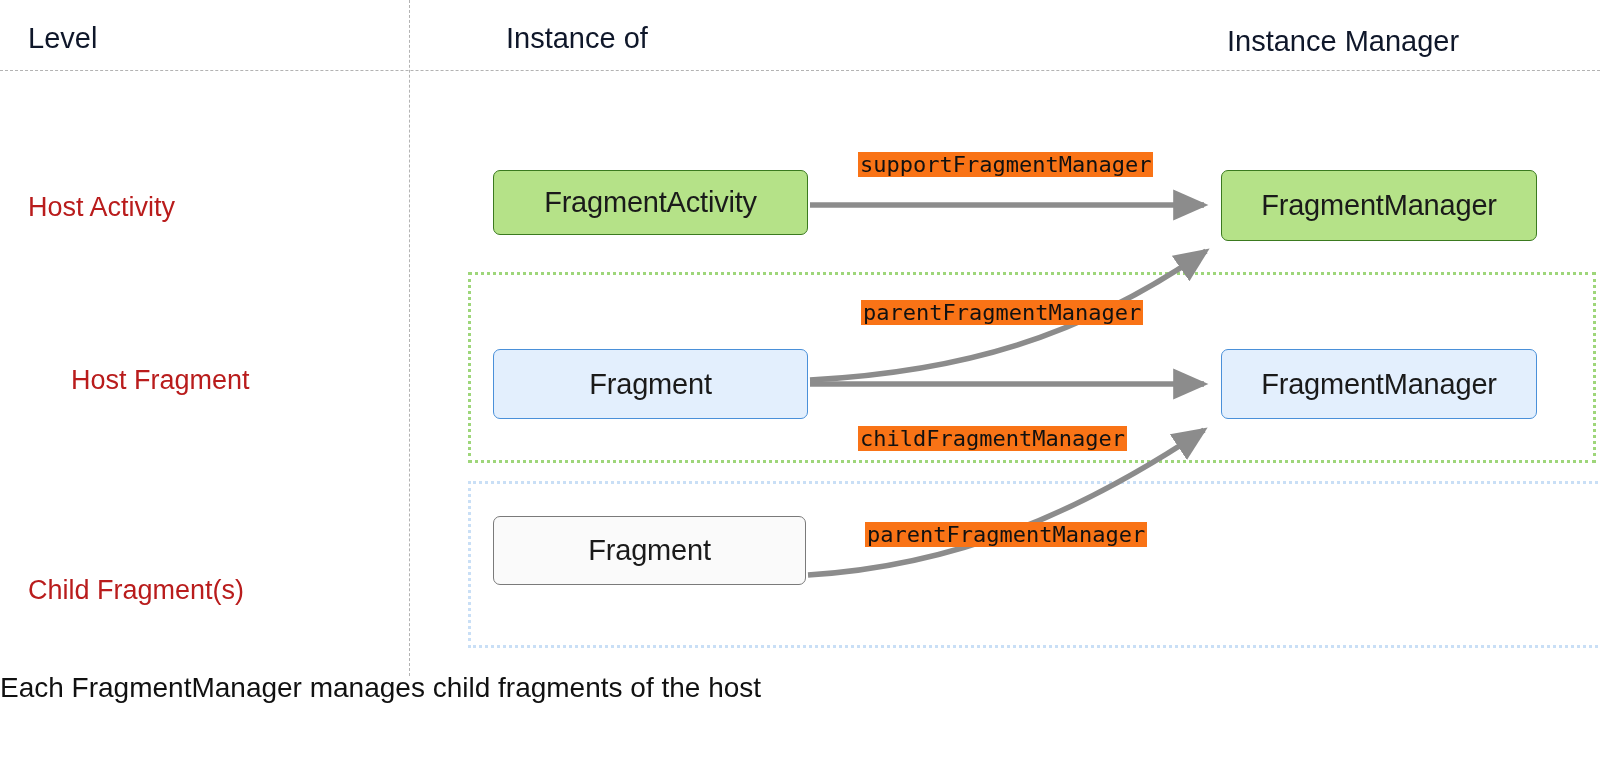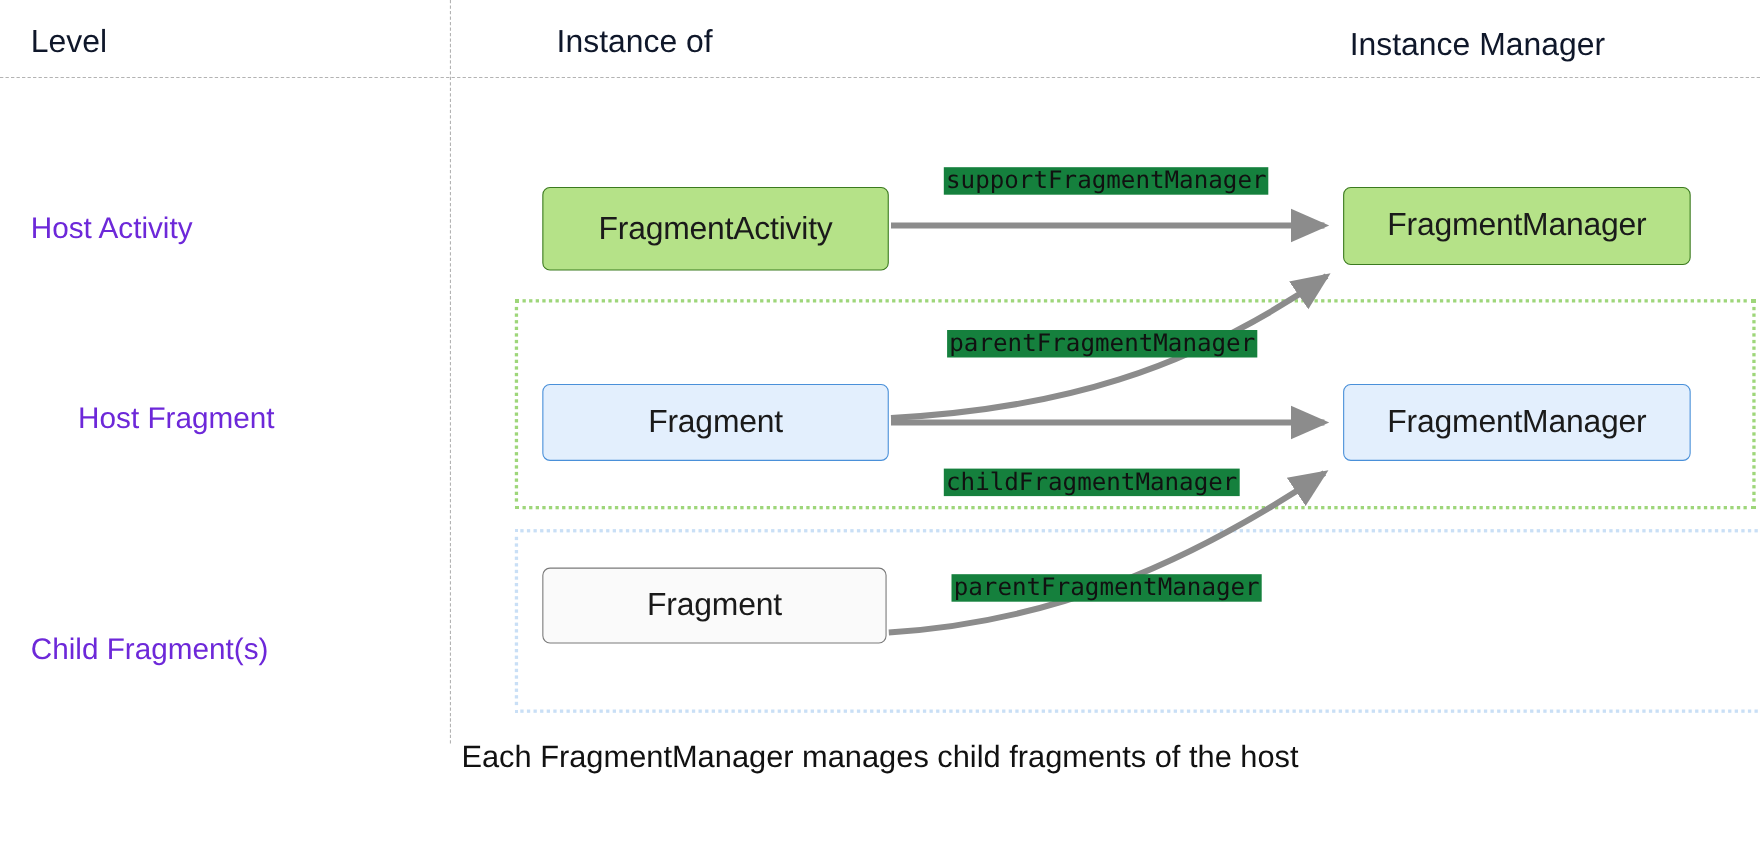--- a/index.html
+++ b/index.html
@@ -40,21 +40,21 @@
     white-space: nowrap;
   }
   #head-level   { left: 28px;  top: 22px; }
   #head-instance{ left: 488px; top: 22px; margin-left: 18px; }
   #head-fm      { left: 1227px; top: 25px; }
 
   
   .row-label {
     position: absolute;
     font-size: 27px;
-    color: #6d28d9;
+    color: #b91c1c;
     white-space: nowrap;
   }
   #row-label-0 { left: 28px; top: 192px; }
   #row-label-1 { left: 28px; top: 365px; margin-left: 43px; }
   #row-label-2 { left: 28px; top: 535px; margin-top: 40px; }
 
   
   .group {
     position: absolute;
     box-sizing: border-box;
@@ -92,21 +92,21 @@
     border: 1.6px solid #3b7a1f;
   }
   .node.blue {
     background: #e3effd;
     border: 1.6px solid #4a90d9;
   }
   .node.plain {
     background: #fafafa;
     border: 1.6px solid #7a7a7a;
   }
-  #node-fragment-activity { left: 493px;  top: 170px; width: 315px; height: 76px; }
+  #node-fragment-activity { left: 493px;  top: 170px; width: 315px; height: 65px; }
   #node-fm-activity       { left: 1221px; top: 170px; width: 316px; height: 71px; }
   #node-fragment-host     { left: 493px;  top: 349px; width: 315px; height: 70px; }
   #node-fm-host           { left: 1221px; top: 349px; width: 316px; height: 70px; }
   #node-fragment-child    { left: 493px;  top: 516px; width: 313px; height: 69px; }
 
   
   #connectors {
     position: absolute;
     left: 0;
     top: 0;
@@ -115,35 +115,35 @@
     pointer-events: none;
   }
 
   
   .edge-label {
     position: absolute;
     font-family: "DejaVu Sans Mono", "Liberation Mono", monospace;
     font-size: 22px;
     color: #111111;
     white-space: nowrap;
-    background: #15803d;
+    background: #f97316;
     padding: 0 2px;
   }
   #edge-label-support { left: 858px; top: 152px; }
   #edge-label-parent1 { left: 861px; top: 300px; }
   #edge-label-child   { left: 858px; top: 394px; margin-top: 32px; }
   #edge-label-parent2 { left: 865px; top: 522px; }
 
   
   #caption {
     position: absolute;
     left: 0;
     top: 672px;
     width: 1600px;
-    text-align: center;
+    text-align: left;
     font-size: 28px;
     color: #111111;
   }
 </style>
 </head>
 <body>
 
 <div id="canvas">
 
   <div class="hrule"></div>

